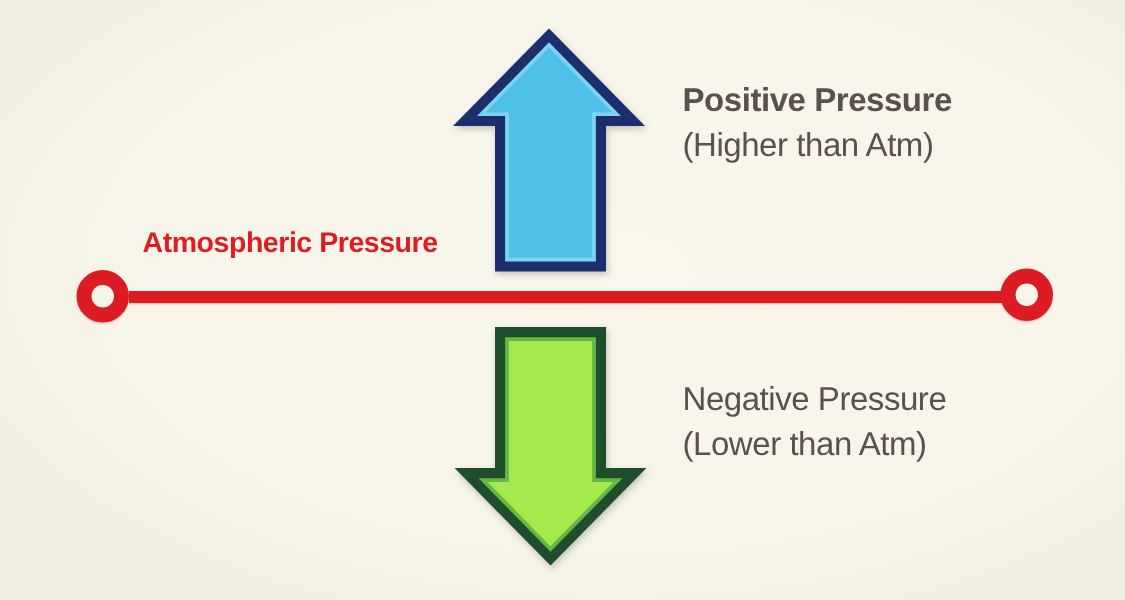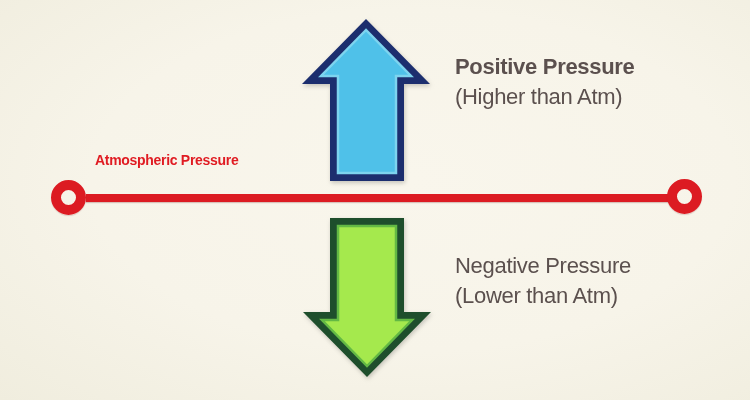--- a/index.html
+++ b/index.html
@@ -51,21 +51,21 @@
     border: 10px solid #dc1b22;
     border-radius: 50%;
     box-shadow: 0 1px 1px rgba(120, 40, 40, 0.2);
   }
   .ring.left  { left: 51px;  top: 180px; }
   .ring.right { left: 667px; top: 179px; }
   .atm-label {
     position: absolute;
     left: 95px;
     top: 152px;
-    font-size: 14px;
+    font-size: 19px;
     font-weight: bold;
     letter-spacing: -0.3px;
     color: #e01b22;
     white-space: nowrap;
   }
   .side-text {
     position: absolute;
     left: 455px;
     color: #5b504e;
     font-size: 22px;

